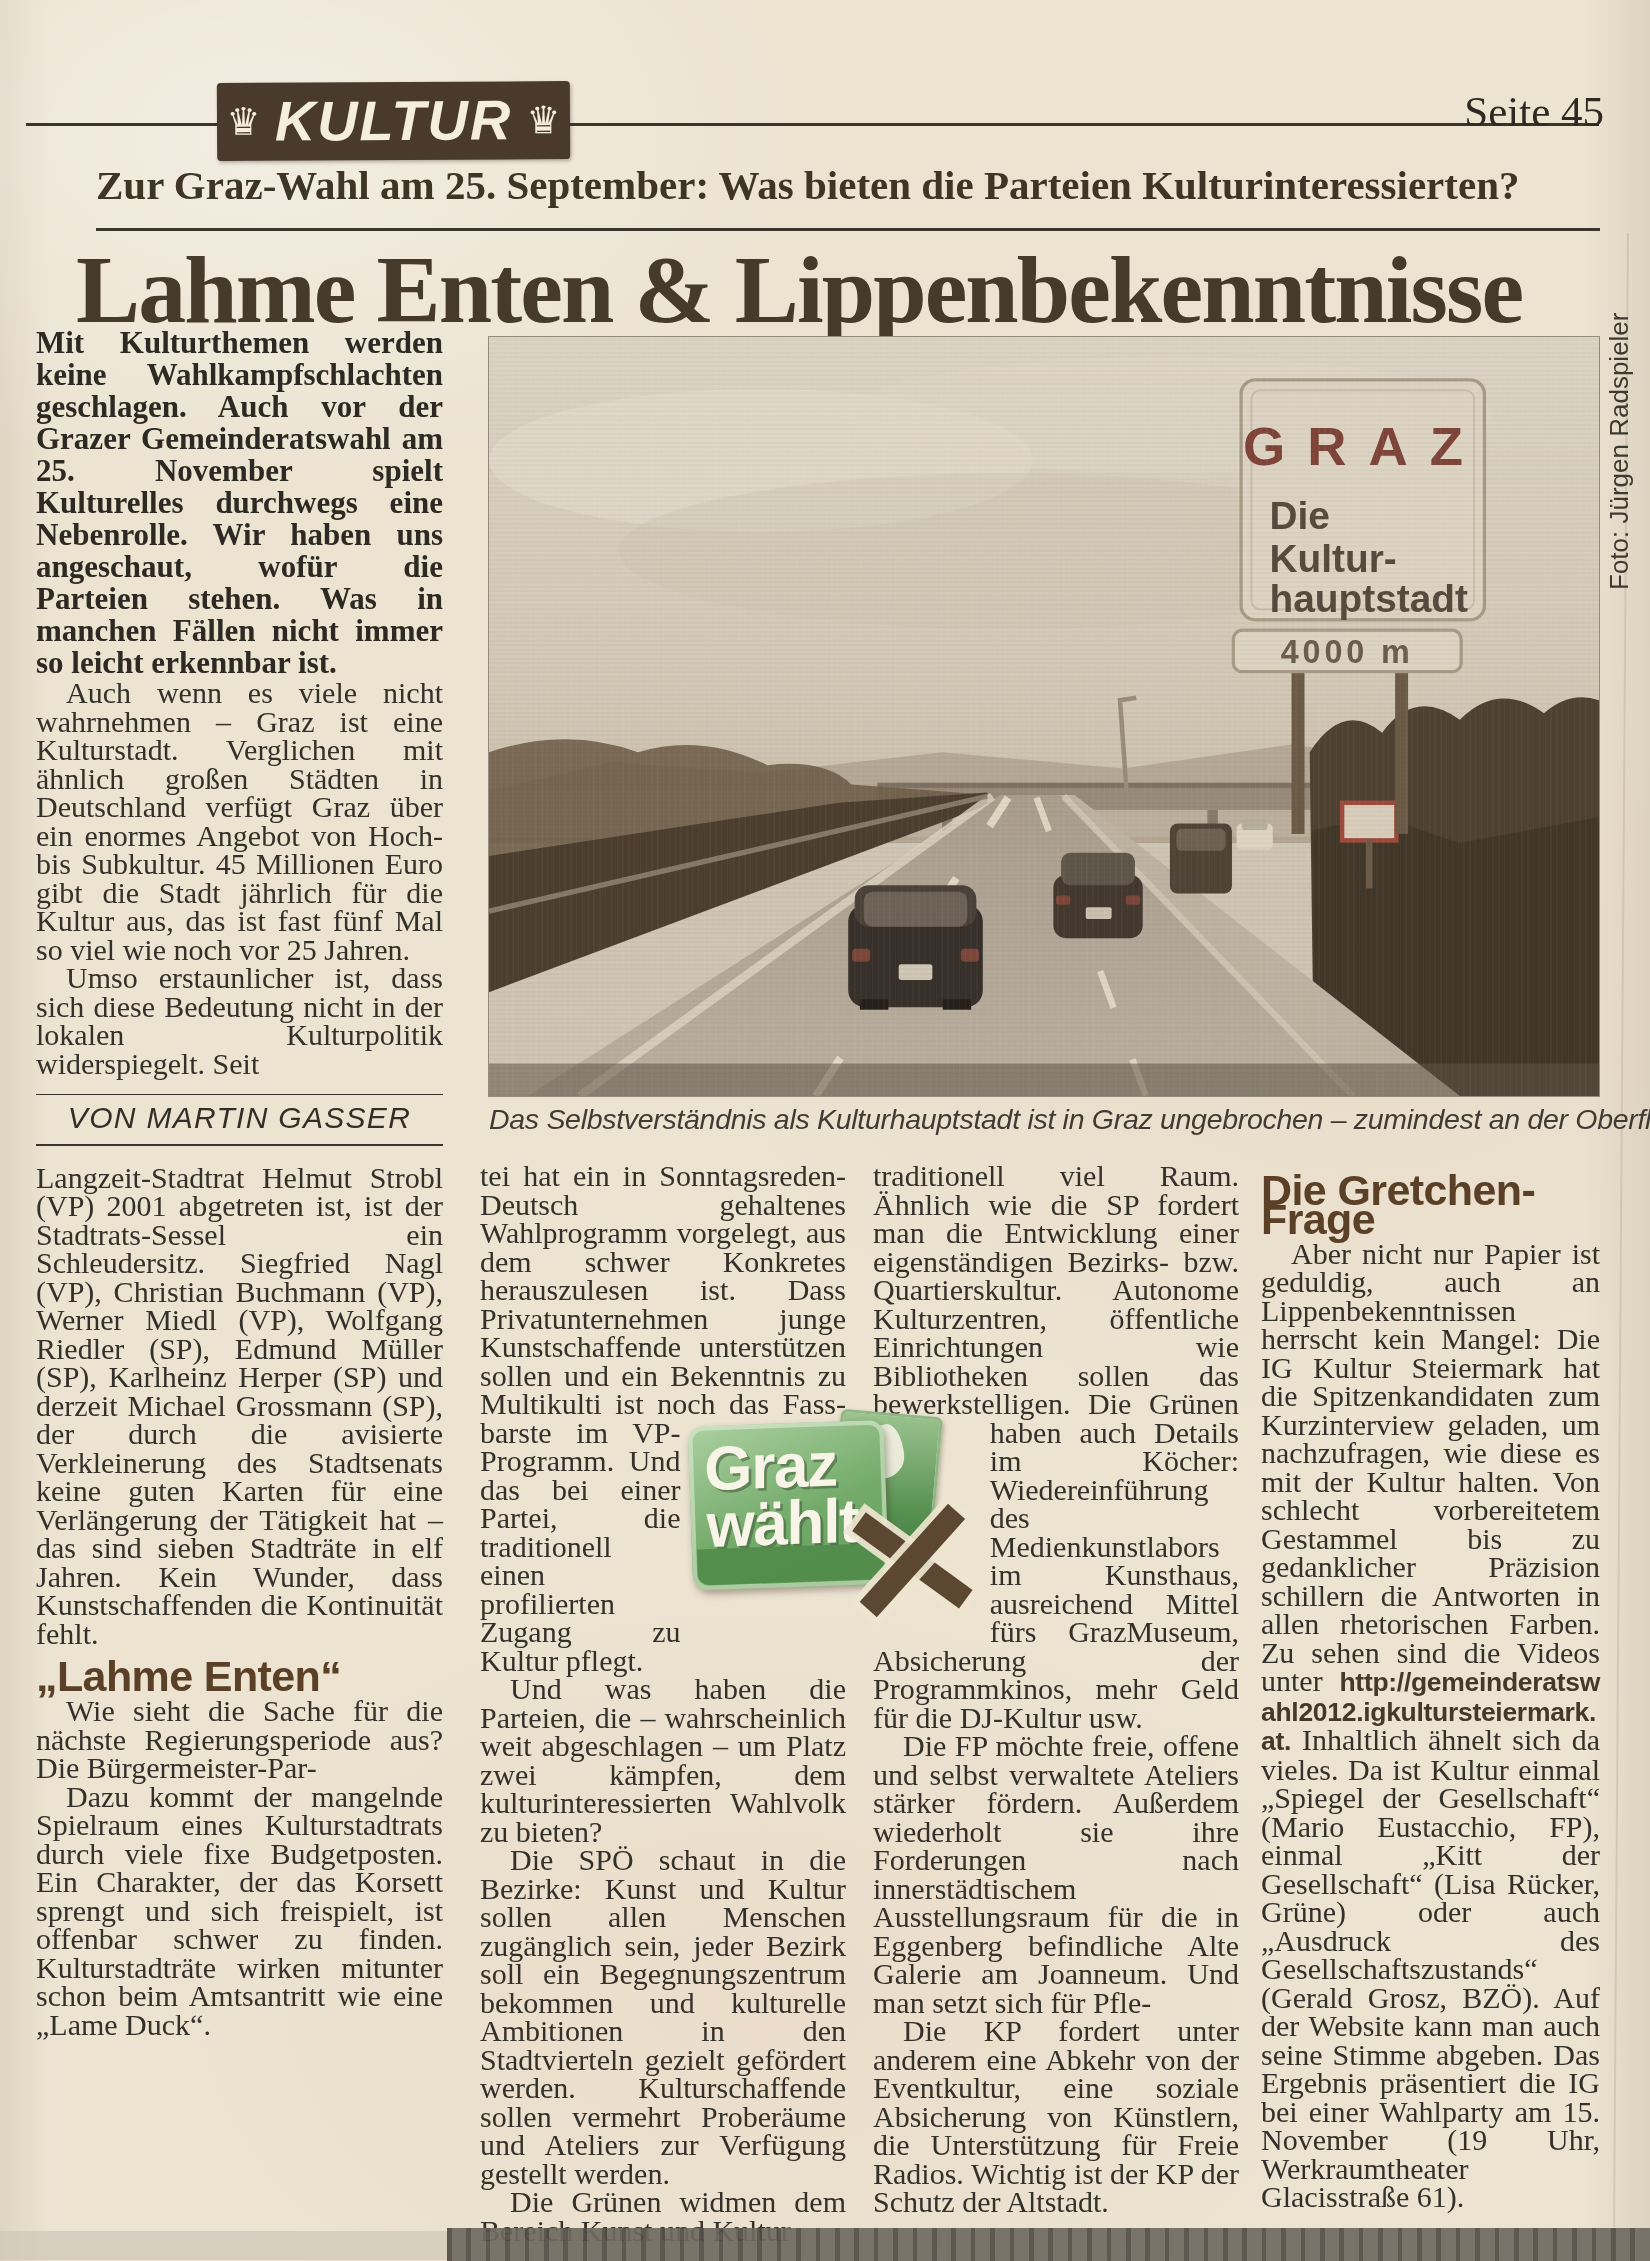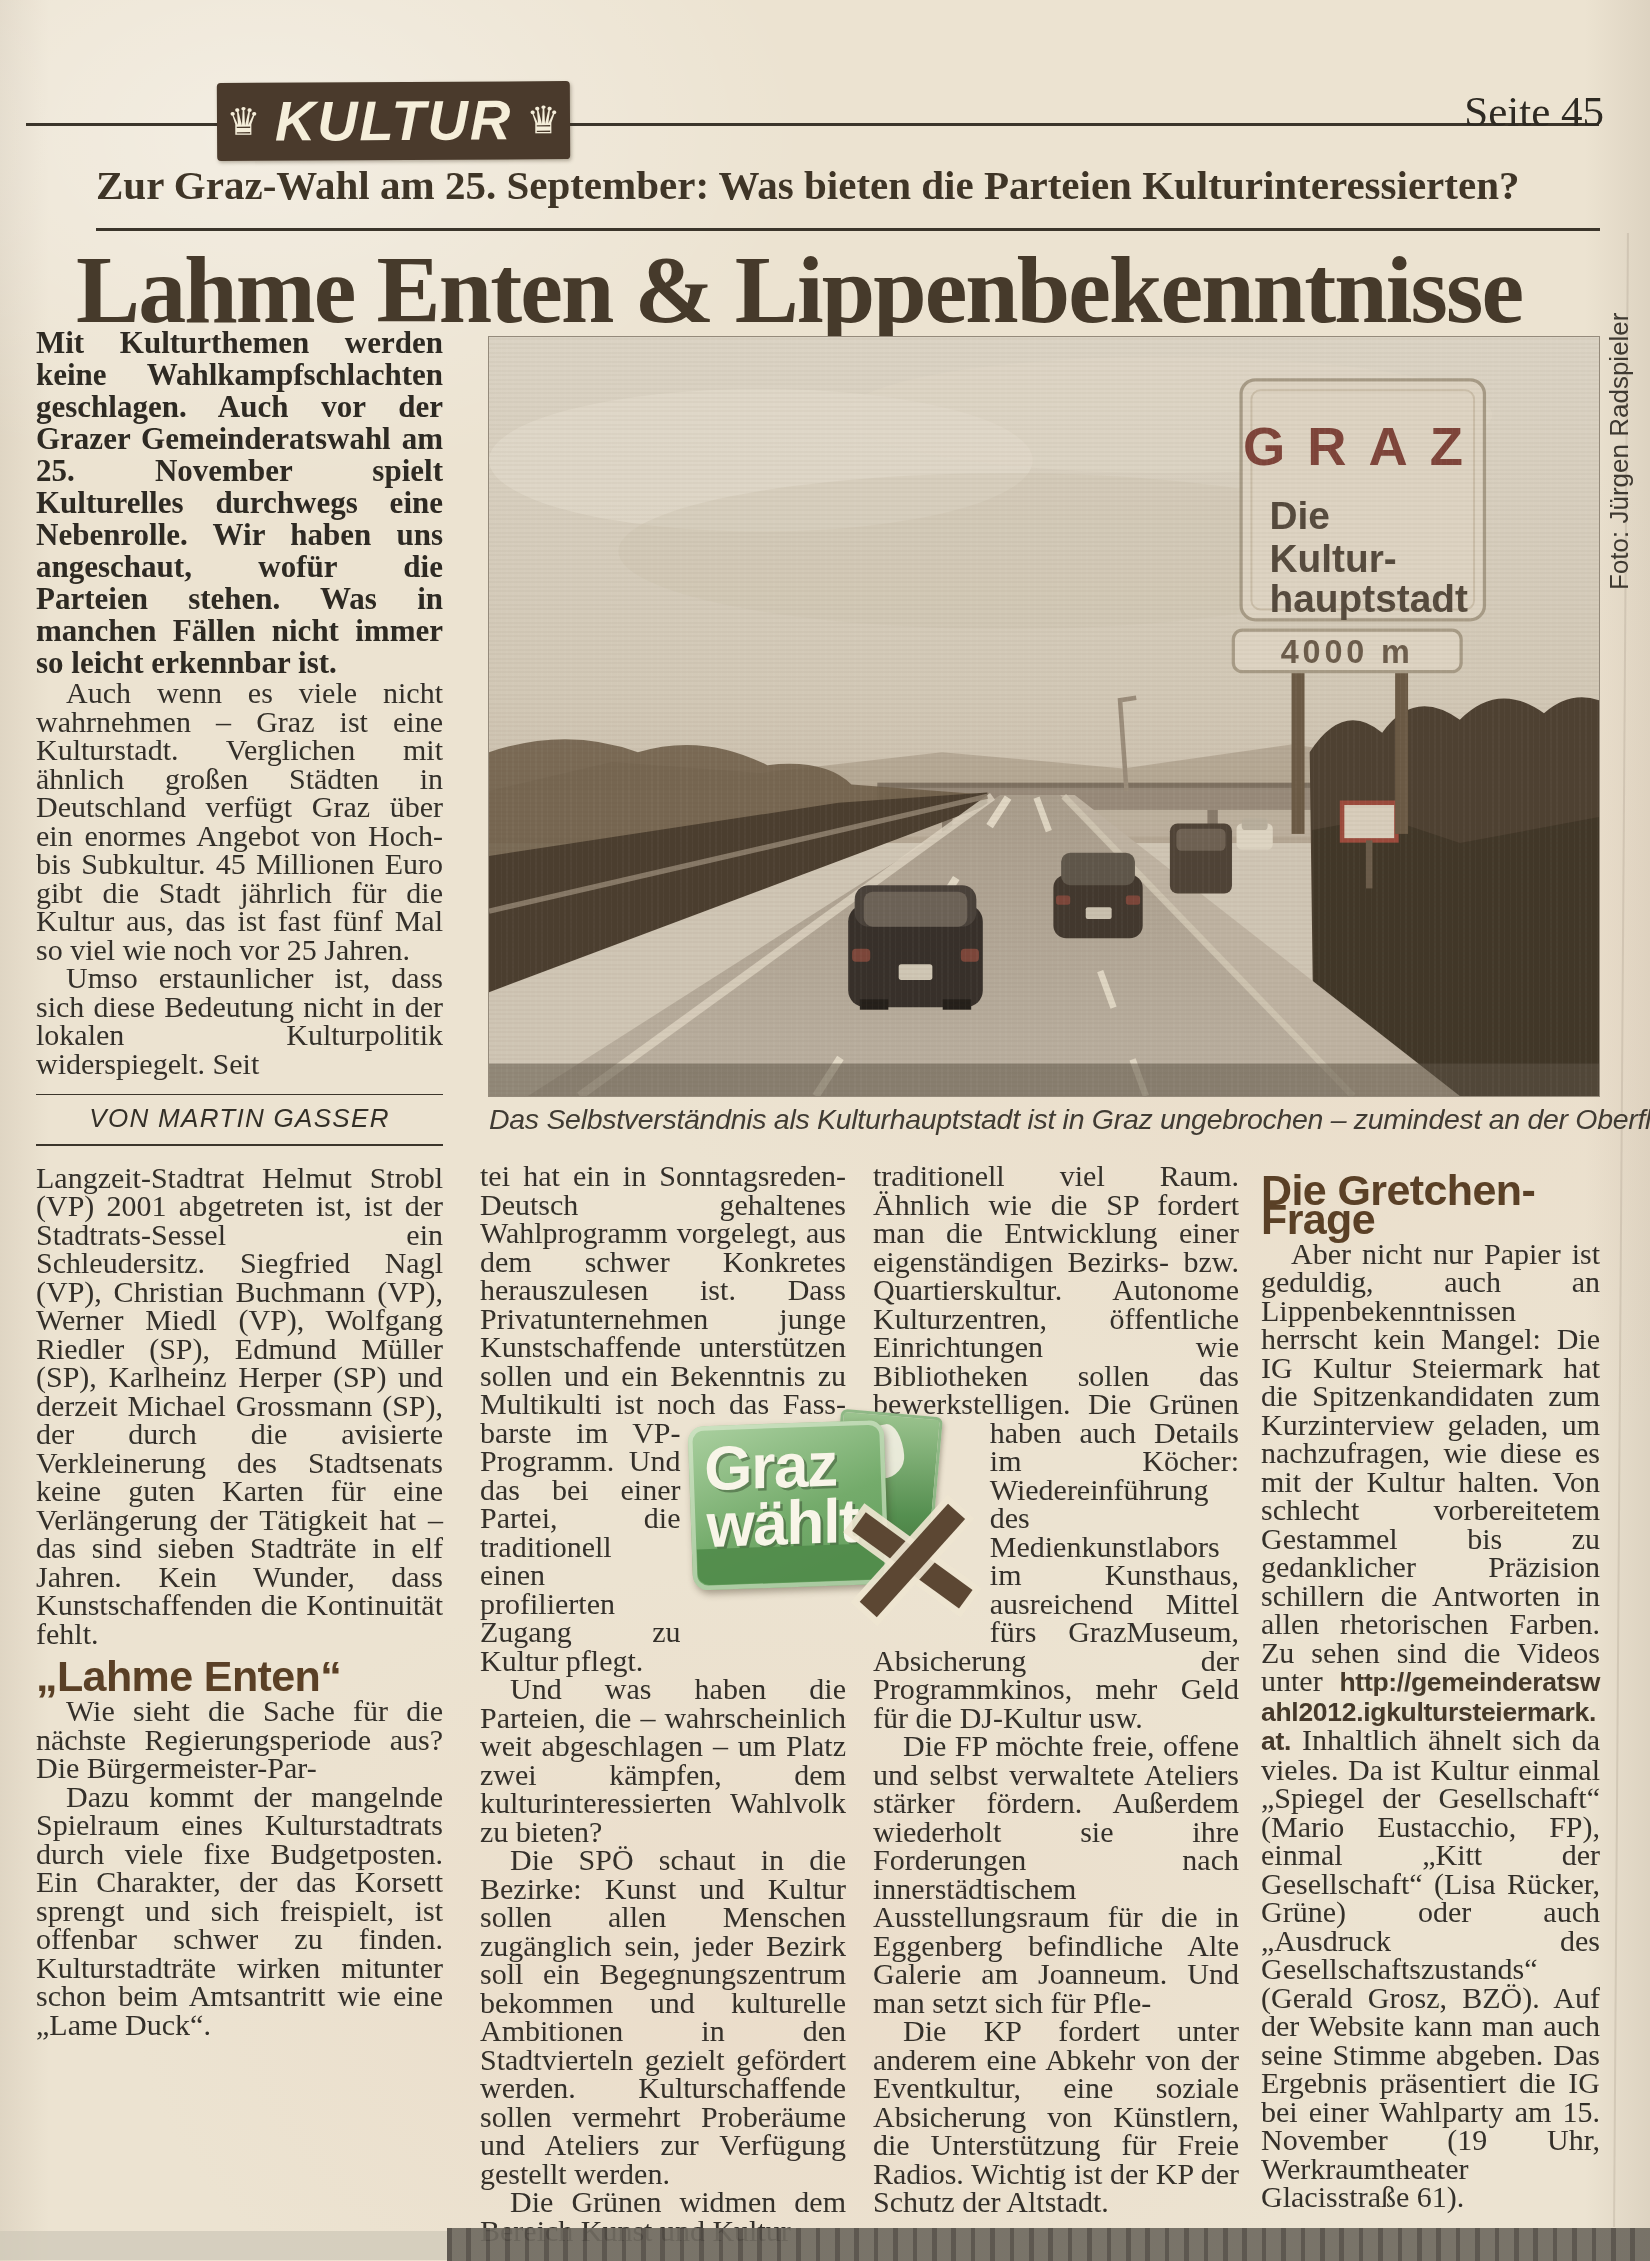--- a/index.html
+++ b/index.html
@@ -44,21 +44,21 @@
   .col p.noindent{text-indent:0;}
   .col1{left:36px;top:327px;width:407px;}
   .intro{font-weight:bold;font-size:31px;line-height:32px;color:#2e2a23;}
   .col2{left:480px;top:1162px;width:366px;}
   .col3{left:873px;top:1162px;width:366px;}
   .col4{left:1261px;top:1162px;width:339px;}
   .cut-r{float:right;width:159px;height:214px;margin-left:6.5px;}
   .cut-l{float:left;width:109px;height:214px;margin-right:7.8px;}
   .byline-block{margin:15.5px 0 18px;border-top:1.9px solid #3b352b;border-bottom:2.6px solid #3b352b;
     padding:9px 0 11.7px;text-align:center;font-family:"Liberation Sans",sans-serif;font-style:italic;
-    font-size:26px;letter-spacing:1.3px;color:#332f27;text-indent:0;}
+    font-size:30px;letter-spacing:1.3px;color:#332f27;text-indent:0;}
   .subhead{margin:14.2px 0 6.5px;font-family:"Liberation Sans",sans-serif;font-weight:bold;
     font-size:43px;letter-spacing:-0.6px;color:#5a4026;text-align:left;}
   .url{font-family:"Liberation Sans",sans-serif;font-weight:bold;font-size:26.5px;color:#45392a;
     word-break:break-all;letter-spacing:-0.3px;cursor:pointer;}
   
   .graz-waehlt{position:absolute;left:691px;top:1415px;width:265px;height:214px;
     transform:rotate(-2deg);z-index:4;}
   .gw-box{position:absolute;left:145px;top:0px;width:96px;height:140px;transform:rotate(7deg);
     background:linear-gradient(175deg,#9cc48f,#558f50 70%,#47793f);border:3.9px solid #8fb886;
     border-radius:6.5px;box-shadow:1.3px 2.6px 5.2px rgba(50,40,20,.35);}

